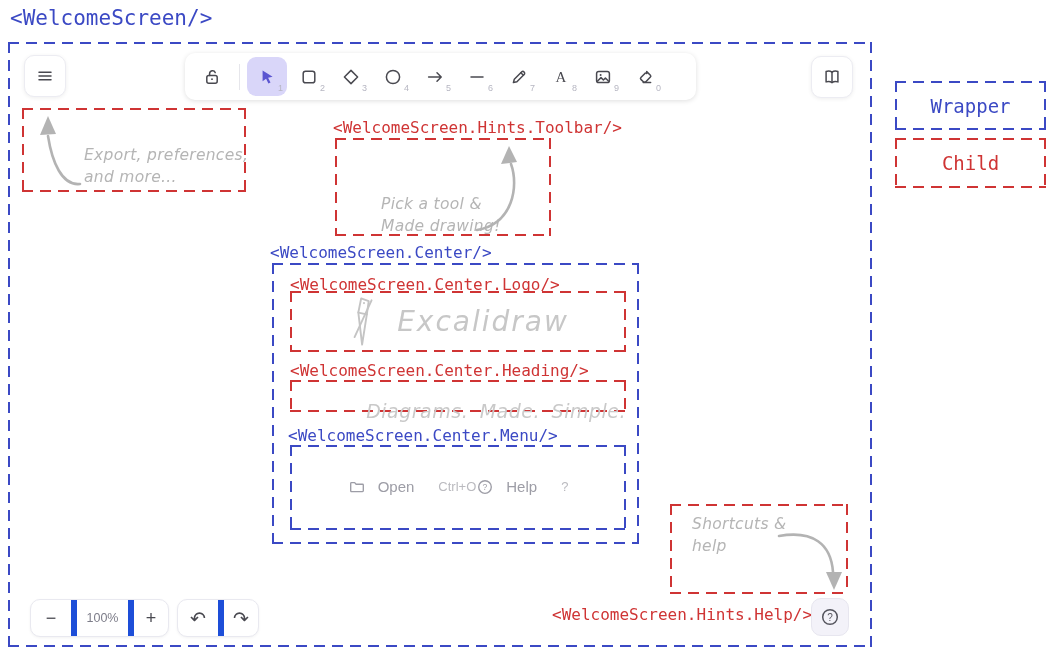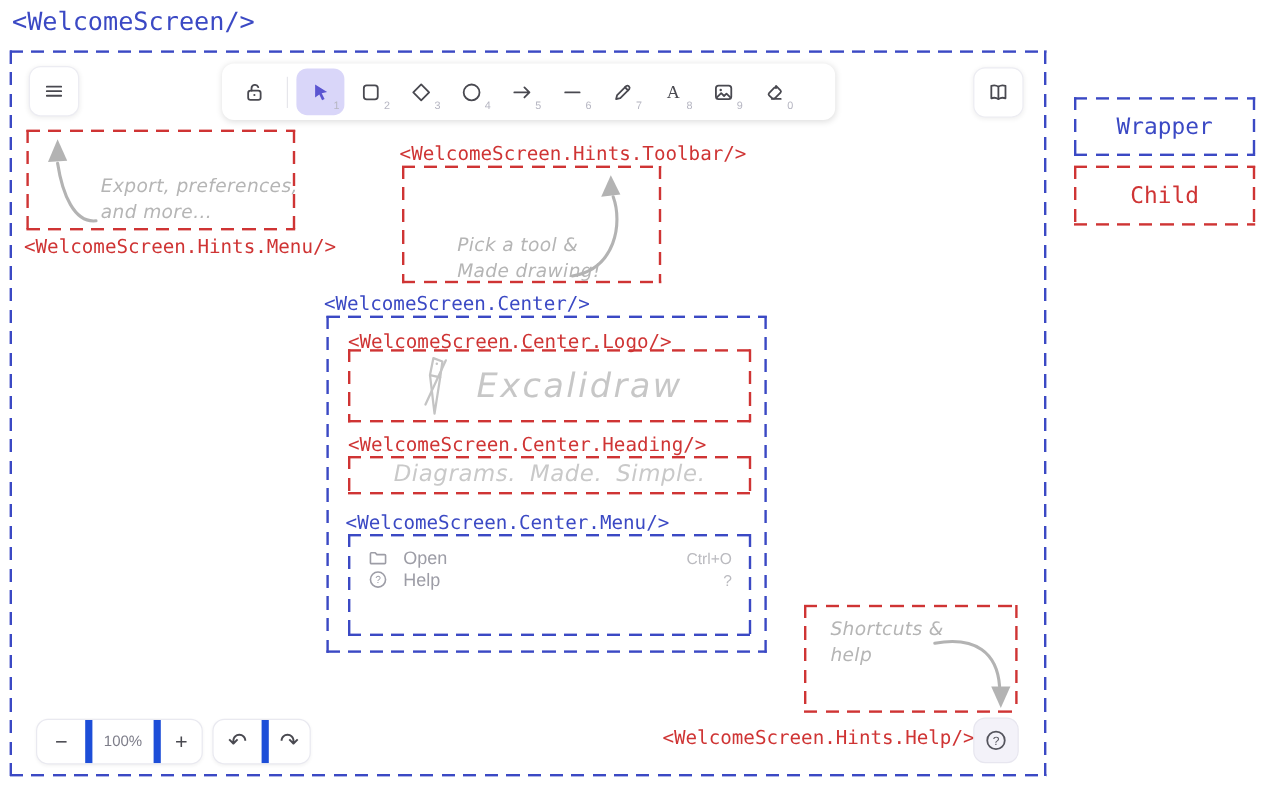--- a/index.html
+++ b/index.html
@@ -49,21 +49,21 @@
   .hint{position:absolute;font-family:"DejaVu Sans",sans-serif;font-style:italic;
         color:var(--hint-text);font-size:15.5px;line-height:22px;letter-spacing:.3px;white-space:nowrap;}
   .harrow{position:absolute;}
 
   
   .logo-row{position:absolute;display:flex;align-items:center;justify-content:center;gap:16px;}
   .logo-text{font-family:"DejaVu Sans",sans-serif;font-style:italic;font-size:28px;
              color:#c7c7c7;letter-spacing:2px;}
   .heading-text{position:absolute;text-align:center;font-family:"DejaVu Sans",sans-serif;font-style:italic;
                 font-size:19px;color:#c9c9c9;letter-spacing:.5px;word-spacing:5px;}
-  .cmenu{position:absolute;display:flex;flex-direction:column;justify-content:flex-start;padding:11px 16px 13px;}
+  .cmenu{position:absolute;display:flex;flex-direction:row;justify-content:center;padding:11px 16px 13px;}
   .crow{display:flex;align-items:center;gap:12px;color:#9d9da6;font-size:15px;cursor:pointer;}
   .crow .grow{flex:1;}
   .crow .short{color:#bababf;font-size:13px;}
 
   
   .fgroup{position:absolute;display:flex;background:#fff;border:1px solid #e9e9f0;border-radius:10px;
           box-shadow:0 1px 3px rgba(0,0,0,.05);overflow:hidden;height:38px;}
   .fseg{display:flex;align-items:center;justify-content:center;color:var(--icon-ink);cursor:pointer;}
   .fseg + .fseg{border-left:6px solid #1d4ed8;}
   .fseg.glyph{width:40px;font-size:18px;}
@@ -175,21 +175,20 @@
 
   <div class="dashbox dash-red" style="left:22px;top:108px;width:224px;height:84px;"></div>
   <svg class="harrow" style="left:28px;top:110px;" width="70" height="82" viewBox="0 0 70 82">
     <path d="M52 74 C 34 76, 24 52, 20 26" stroke="#b3b3b3" stroke-width="2.6" fill="none" stroke-linecap="round"></path>
     <path d="M20 6 L12 25 L28 24 Z" fill="#b3b3b3"></path>
   </svg>
   <div class="hint" style="left:84px;top:144px;">
     <span>Export, preferences,</span><br>
     <span>and more...</span>
   </div>
-  <div class="tag red" style="left:20px;top:197px;">&lt;WelcomeScreen.Hints.Menu/&gt;</div>
 
   <div class="tag red" style="left:333px;top:119px;">&lt;WelcomeScreen.Hints.Toolbar/&gt;</div>
   <div class="dashbox dash-red" style="left:335px;top:138px;width:216px;height:98px;"></div>
   <div class="hint" style="left:357px;top:193px;margin-left:24px;">
     <span>Pick a tool &amp;</span><br>
     <span>Made drawing!</span>
   </div>
   <svg class="harrow" style="left:465px;top:142px;" width="80" height="92" viewBox="0 0 80 92">
     <path d="M12 88 C 48 82, 54 44, 46 22" stroke="#b3b3b3" stroke-width="2.6" fill="none" stroke-linecap="round"></path>
     <path d="M44 4 L36 22 L52 20 Z" fill="#b3b3b3"></path>
@@ -205,21 +204,21 @@
       <path d="M15 3 L23 6 L21 20 L12 18 Z"></path>
       <circle cx="18" cy="8" r="1.1" fill="#c4c4c4" stroke="none"></circle>
       <path d="M12 18 L16 52 L21 20"></path>
       <path d="M26 5 L8 44"></path>
     </svg>
     <span class="logo-text">Excalidraw</span>
   </div>
 
   <div class="tag red" style="left:290px;top:362px;">&lt;WelcomeScreen.Center.Heading/&gt;</div>
   <div class="dashbox dash-red" style="left:290px;top:380px;width:336px;height:32px;"></div>
-  <div class="heading-text" style="left:290px;top:384px;width:336px;">Diagrams. Made. Simple.</div>
+  <div class="heading-text" style="left:290px;top:400px;width:336px;text-align:right;">Diagrams. Made. Simple.</div>
 
   <div class="tag blue" style="left:288px;top:427px;">&lt;WelcomeScreen.Center.Menu/&gt;</div>
   <div class="dashbox dash-blue" style="left:290px;top:445px;width:336px;height:85px;"></div>
   <div class="cmenu" style="left:290px;top:445px;width:336px;height:85px;">
     <div class="crow">
       <svg class="icon" width="18" height="18" viewBox="0 0 20 20" style="stroke:#9d9da6;">
         <path d="M3 6c0-.5.4-.9.9-.9h3.5l1.6 1.8h7.1c.5 0 .9.4.9.9v6.5c0 .5-.4.9-.9.9H3.9a.9.9 0 0 1-.9-.9z"></path>
       </svg>
       <span>Open</span>
       <span class="grow"></span>

